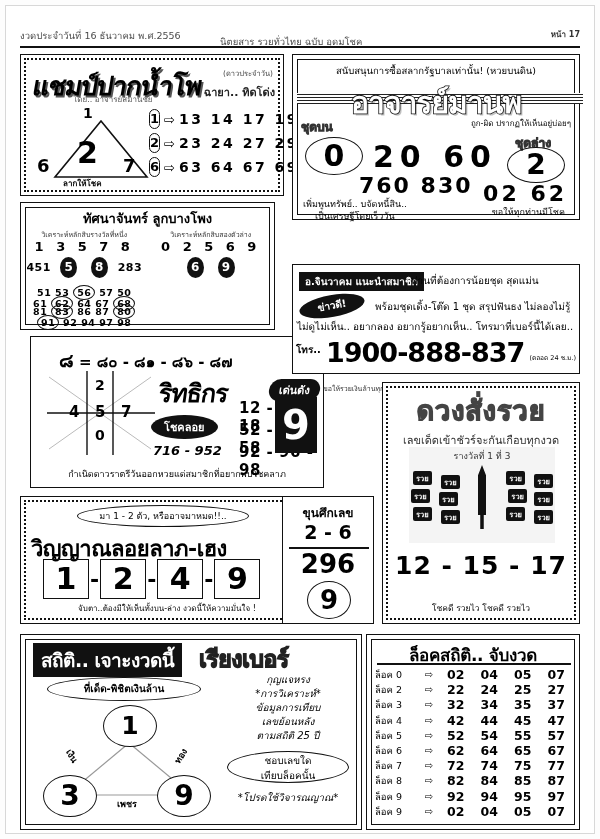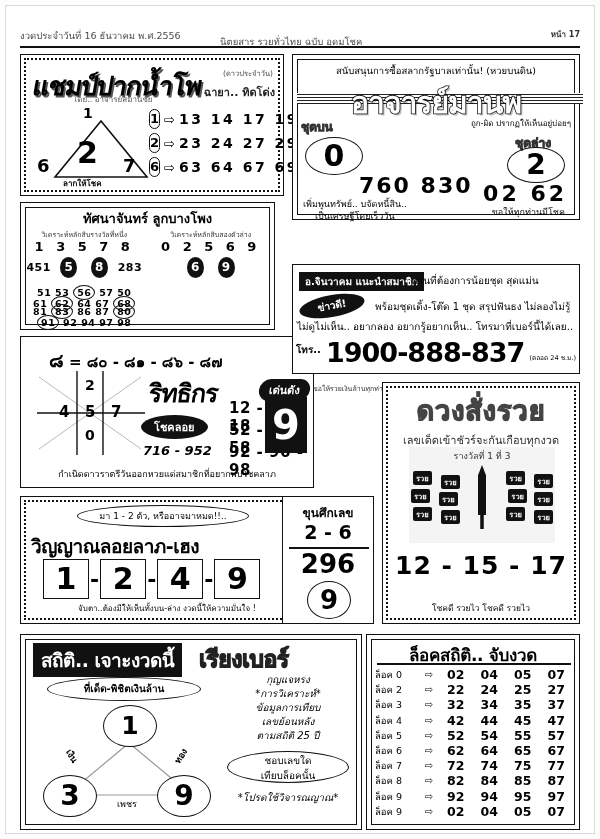--- a/index.html
+++ b/index.html
@@ -82,21 +82,21 @@
     background:#111;color:#fff;font-size:12px;font-weight:bold;line-height:21px;text-align:center;
     vertical-align:middle;margin:0 4px;
   }
   #b2 .sideN{font-size:11px;font-weight:bold;vertical-align:middle;}
   #b2 .pairrow{position:absolute;width:100%;font-size:9.5px;font-weight:bold;}
   #b2 .pairrow.r1{top:84px;} #b2 .pairrow.r2{top:103px;}
   #b2 .half{display:inline-block;width:50%;text-align:center;letter-spacing:.5px;}
   #b2 .circ{border:1.3px solid #111;border-radius:50%;padding:1px 3px;}
 
   
-  #b3{left:14px;top:330px;width:294px;height:152px;}
+  #b3{left:24px;top:330px;width:294px;height:152px;}
   #b3 .eqline{position:absolute;left:28px;top:8px;font-size:15px;font-weight:bold;white-space:nowrap;}
   #b3 .eqline .lead{font-size:19px;}
   #b3 .grid{position:absolute;left:16px;top:34px;width:108px;height:84px;}
   #b3 .gname{position:absolute;left:128px;top:36px;font-size:25px;font-weight:bold;letter-spacing:-1px;transform:skewX(-8deg);}
   #b3 .pill{
     position:absolute;left:238px;top:42px;
     background:#111;color:#fff;font-size:11px;font-weight:bold;
     padding:2px 10px;border-radius:11px;transform:skewX(-8deg);
   }
   #b3 .pill2{
@@ -114,21 +114,21 @@
   }
   #b3 .foot{position:absolute;left:0;bottom:6px;width:100%;text-align:center;font-size:9px;}
 
   
   #b4{left:14px;top:490px;width:294px;height:128px;}
   #b4 .bubble{
     position:absolute;left:56px;top:8px;width:170px;height:20px;
     border:1.2px solid #111;border-radius:50%;
     font-size:9px;text-align:center;line-height:20px;
   }
-  #b4 .ttl{position:absolute;left:10px;top:34px;font-size:19px;font-weight:bold;letter-spacing:-.5px;}
+  #b4 .ttl{position:absolute;left:10px;top:34px;font-size:22px;font-weight:bold;letter-spacing:-.5px;}
   #b4 .cells{position:absolute;left:22px;top:62px;display:flex;align-items:center;}
   #b4 .cell{
     width:44px;height:38px;border:1.2px solid #111;
     font-size:30px;font-weight:bold;text-align:center;line-height:38px;
   }
   #b4 .dash{font-size:22px;font-weight:bold;padding:0 1px;}
   #b4 .foot{position:absolute;left:0;bottom:8px;width:100%;text-align:center;font-size:8px;}
 
   
   #b4b{left:276px;top:490px;width:92px;height:128px;}
@@ -228,21 +228,21 @@
   #b8 .tri{position:absolute;left:22px;top:70px;width:176px;height:110px;}
   #b8 .node{
     position:absolute;border:1.3px solid #111;border-radius:50%;
     font-weight:bold;text-align:center;background:#fff;
   }
   #b8 .nTop{left:60px;top:0;width:52px;height:40px;font-size:25px;line-height:40px;}
   #b8 .nBL{left:0;top:70px;width:52px;height:40px;font-size:28px;line-height:40px;}
   #b8 .nBR{right:8px;top:70px;width:52px;height:40px;font-size:28px;line-height:40px;}
   #b8 .edgeL{position:absolute;left:22px;top:44px;font-size:9px;font-weight:bold;transform:rotate(58deg);}
   #b8 .edgeR{position:absolute;right:30px;top:44px;font-size:9px;font-weight:bold;transform:rotate(-58deg);}
-  #b8 .edgeB{position:absolute;left:74px;top:92px;font-size:9px;font-weight:normal;}
+  #b8 .edgeB{position:absolute;left:74px;top:92px;font-size:9px;font-weight:bold;}
   #b8 .rcol{position:absolute;left:198px;top:38px;width:138px;}
   #b8 .rcol .r{font-size:10px;font-style:italic;text-align:center;line-height:14px;}
   #b8 .rbubble{
     margin:8px auto 0;width:122px;height:32px;border:1.1px solid #111;border-radius:50%;
     font-size:10px;text-align:center;line-height:15px;padding-top:1px;box-sizing:border-box;
   }
   #b8 .rfoot{margin-top:7px;text-align:center;font-size:10px;font-style:italic;}
 
   
   #b9{left:360px;top:628px;width:214px;height:196px;}
@@ -426,20 +426,21 @@
     <div class="lead thai">สนับสนุนการซื้อสลากรัฐบาลเท่านั้น! (หวยบนดิน)</div>
     <div class="brandwrap">
       <div class="bar"></div>
       <div class="brand thai">อาจารย์มานพ</div>
     </div>
     <div class="lblTop thai">ชุดบน</div>
     <div class="note thai">ถูก-ผิด ปรากฏให้เห็นอยู่บ่อยๆ</div>
     <div class="lblBot thai">ชุดล่าง</div>
     <div class="oval ovalL num">0</div>
     <div class="oval ovalR num">2</div>
+    <div class="topNums num">20  60</div>
     <div class="midNums num">760      830</div>
     <div class="botNums num">02  62</div>
     <div class="tag1 thai">เพิ่มพูนทรัพย์.. บจัดหนี้สิน..</div>
     <div class="tag2 thai">เป็นเศรษฐีโดยเร็ววัน</div>
     <div class="tag3 thai">ขอให้ทุกท่านมีโชค</div>
   </div>
 
   <div id="b6" class="box solid">
     <div class="chip thai">อ.จินวาคม แนะนำสมาชิก</div>
     <div class="l1 thai">ท่านที่ต้องการน้อยชุด สุดแม่น</div>

